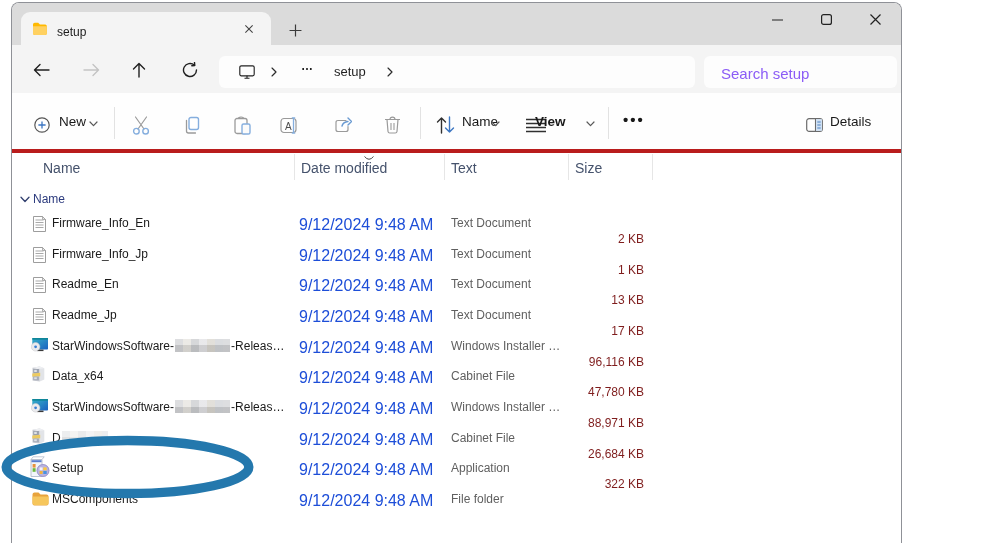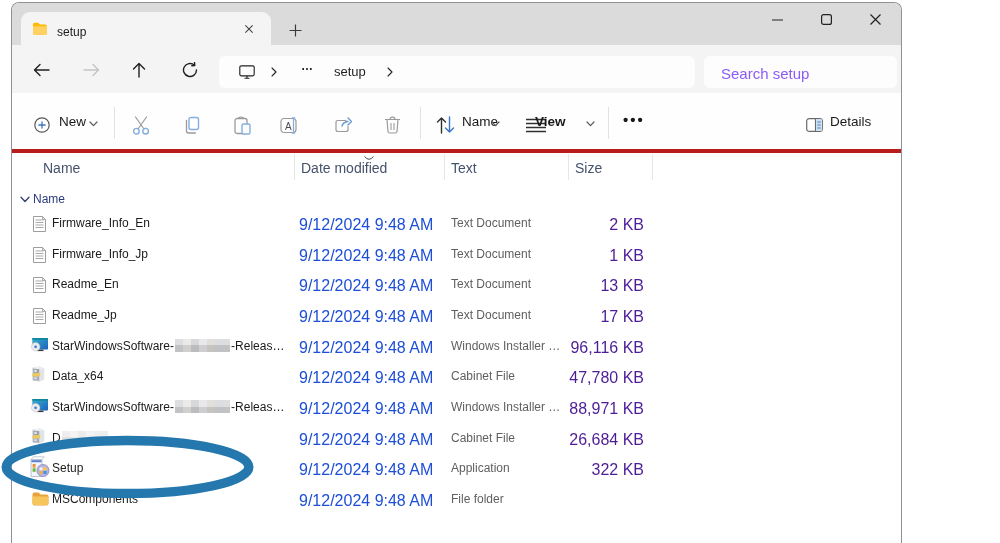--- a/index.html
+++ b/index.html
@@ -18,21 +18,21 @@
 .tooltxt { position:absolute; top:21px; font-size:13.5px; color:#191919; }
 
 #hdr { position:absolute; left:0; top:151px; width:100%; height:28px; background:#ffffff; }
 #hdr .h { position:absolute; top:6px; font-size:14px; color:#45526c; }
 #hdr .vsep { position:absolute; top:0px; width:1px; height:26px; background:#e6e6e6; }
 
 .row { position:absolute; left:0; width:100%; height:30px; }
 .name { position:absolute; left:40px; top:8px; font-size:12px; color:#1b1b1b; white-space:nowrap; }
 .dt { position:absolute; left:287px; top:8px; font-size:16px; color:#1d4ed8; white-space:nowrap; }
 .ty { position:absolute; left:439px; top:8px; font-size:12px; color:#5f5f5f; white-space:nowrap; }
-.sz { position:absolute; left:500px; top:8px; width:132px; text-align:right; font-size:16px; color:#4c1d95; white-space:nowrap; }
+.sz { position:absolute; left:500px; top:24px; width:132px; text-align:right; font-size:12px; color:#7f1d1d; white-space:nowrap; }
 .ric { position:absolute; left:0; top:0; width:60px; height:30px; }
 svg { display:block; }
 .abs { position:absolute; }
 .blur { display:inline-block; width:55px; height:13px; vertical-align:-2px; margin:0 1px;
   background:
    repeating-linear-gradient(0deg, rgba(120,120,120,0.18) 0 6.5px, rgba(255,255,255,0.25) 6.5px 13px),
    repeating-linear-gradient(90deg,#d2d3d6 0 8px,#e5e3de 8px 16px,#c9cbce 16px 24px,#e1e1e4 24px 32px,#d8d5ce 32px 40px,#cfd2d6 40px 48px); }
 </style>
 </head>
 <body>

